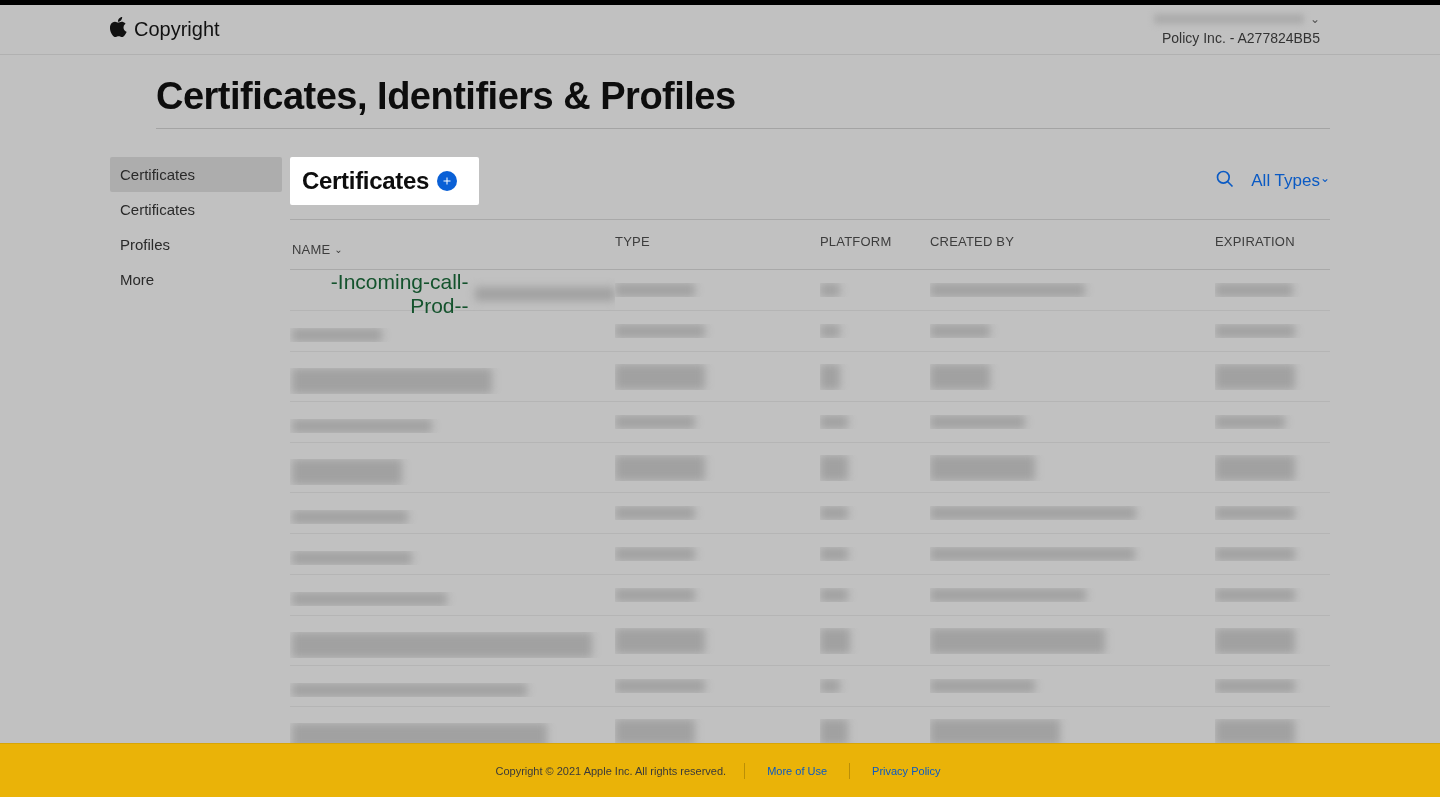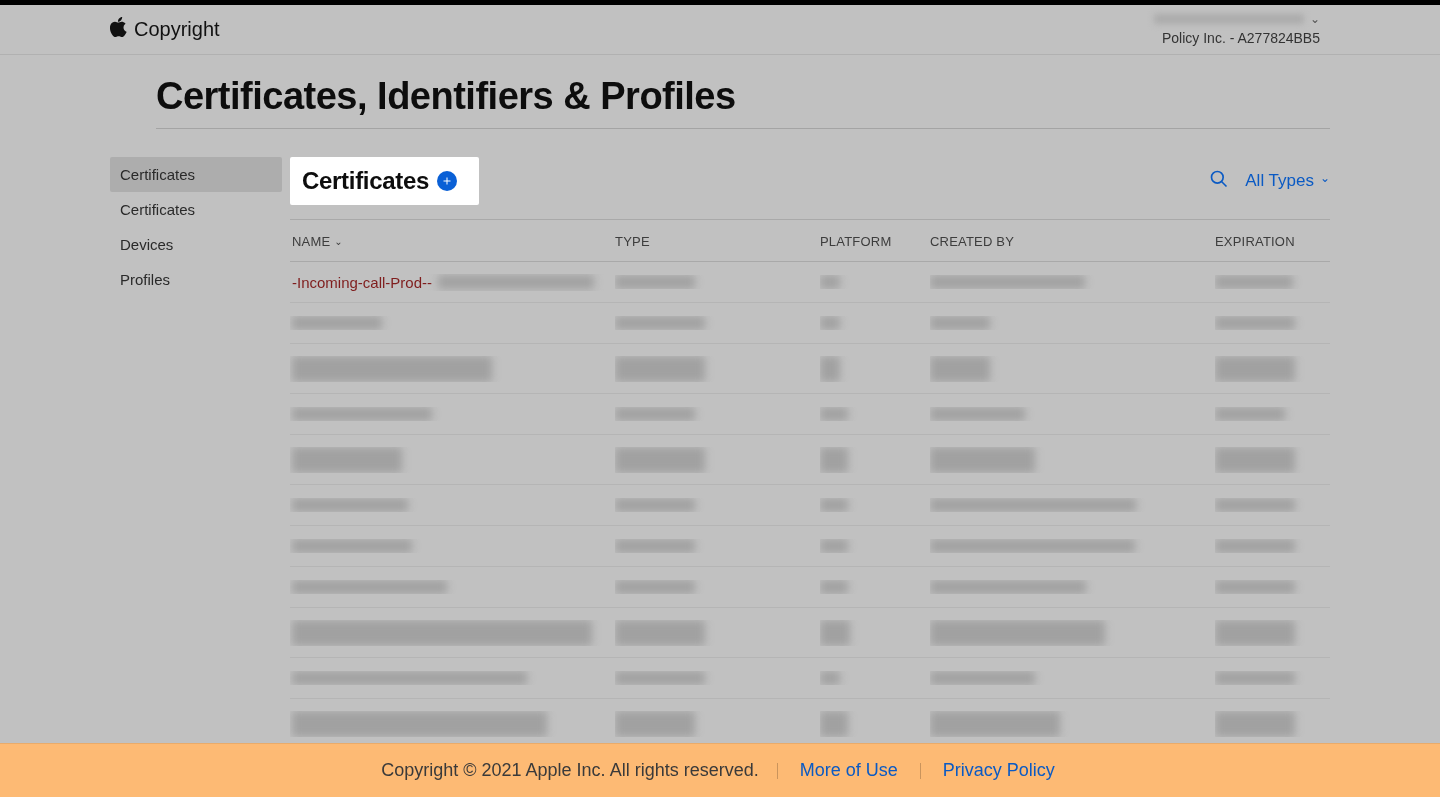--- a/index.html
+++ b/index.html
@@ -111,71 +111,72 @@
     cursor:pointer;
   }
   .plus-badge svg { width:12px; height:12px; fill:#fff; }
 
   .panel-actions { display:flex; align-items:center; gap:16px; }
   .search-btn { cursor:pointer; }
   .search-btn svg { width:20px; height:20px; stroke:#0a5ac4; fill:none; stroke-width:2; }
   .filter-dd {
     color:#0a5ac4;
     font-size:17px;
-    display:flex; align-items:flex-start; gap:6px;
+    display:flex; align-items:flex-start; 
     cursor:pointer;
   }
   .filter-dd .chev { font-size:12px; }
 
   .table { width:100%; }
   .thead {
     display:flex;
     padding: 14px 0 12px 0;
     border-bottom: 1px solid rgba(0,0,0,0.12);
     font-size: 13px;
     color:#3d3d3d;
     text-transform: uppercase;
     letter-spacing: 0.2px;
   }
-  .col-name     { flex: 0 0 325px; padding-left:2px; display:flex; align-items:center; gap:4px;}
+  .col-name     { flex: 0 0 325px; padding-left:2px; display:flex; align-items:center; gap:4px;margin-top:8px;}
   .col-type     { flex: 0 0 205px; }
   .col-platform { flex: 0 0 110px; }
   .col-created  { flex: 0 0 285px; }
   .col-exp      { flex: 1; text-align:left; }
   .thead .chev { font-size:10px; color:#3d3d3d; }
 
   .trow {
     display:flex;
     align-items:center;
     height: 41px;
     border-bottom: 1px solid rgba(0,0,0,0.06);
-    font-size: 15px;
-    color:#7f1d1d;
+    font-size: 21px;
+    color:#14532d;
+    text-align:right;
   }
   .trow .cell { display:flex; align-items:center; gap:6px; overflow:hidden; }
   .blur {
     background:#a1a1a1;
     height: 14px;
     border-radius:1px;
     filter: blur(4px);
   }
   .tall .blur { height: 26px; }
   .trow.tall { height: 50px; }
 
   .footer {
     position:absolute;
     left:0; right:0;
     bottom:0;
     height:54px;
-    background:#fdba74;
+    background:#eab308;
     border-top:1px solid rgba(0,0,0,0.08);
     display:flex;
     align-items:center;
     justify-content:center;
-    font-size:18px;
+    font-size:11px;
     color:#3a3a3a;
     gap: 18px;
   }
   .footer a { color:#0a5ac4; text-decoration:none; padding:0 4px; }
   .vdiv { width:1px; height:16px; background:rgba(0,0,0,0.2); }
 </style>
 </head>
 <body>
 
 <div class="top-black-bar"></div>
@@ -200,22 +201,22 @@
     </div>
   </div>
 
   <div class="main-wrap">
     <h1 class="page-title">Certificates, Identifiers &amp; Profiles</h1>
 
     <div class="content-row">
       <nav class="sidebar" id="sidebar">
           <a class="side-item active">Certificates</a>
           <a class="side-item">Certificates</a>
-          <a class="side-item">Devices</a>
           <a class="side-item">Profiles</a>
+          <a class="side-item">More</a>
         </nav>
 
       <section class="main-panel">
         <div class="panel-head">
           <div class="cert-title-card">
             <h2>Certificates</h2>
             <span class="plus-badge">
               <svg viewBox="0 0 24 24">
                   <path d="M11 5h2v14h-2zM5 11h14v2H5z"></path>
                 </svg>

